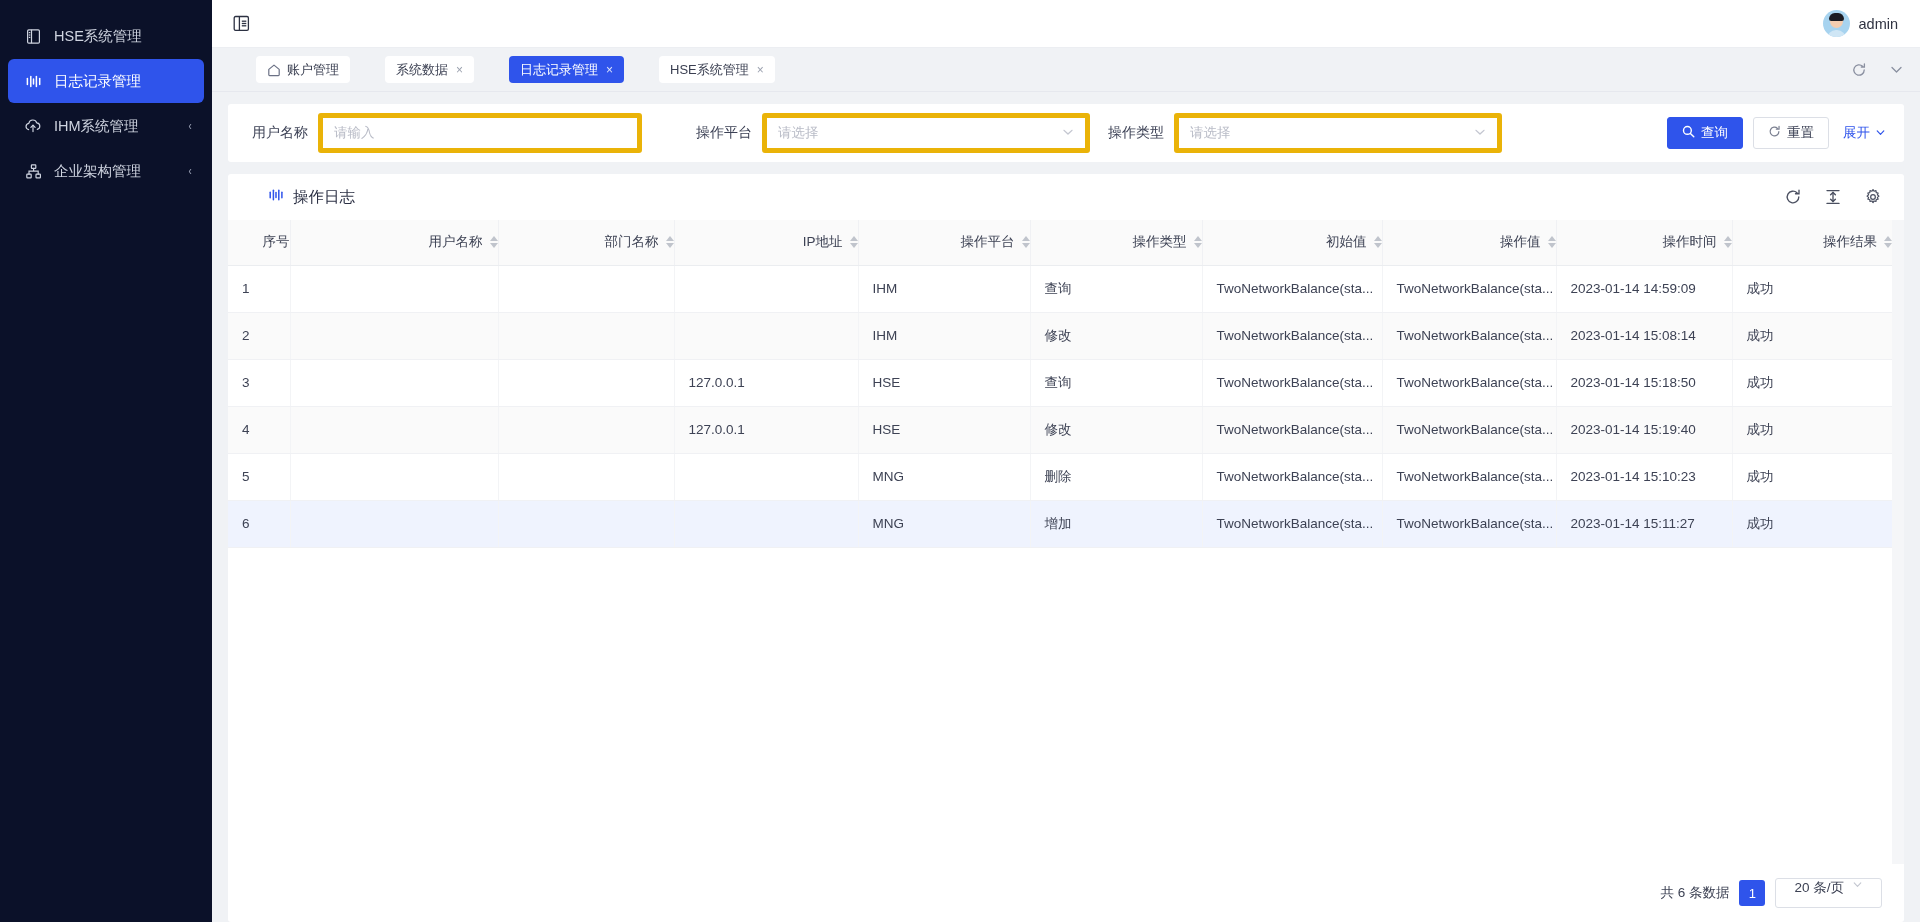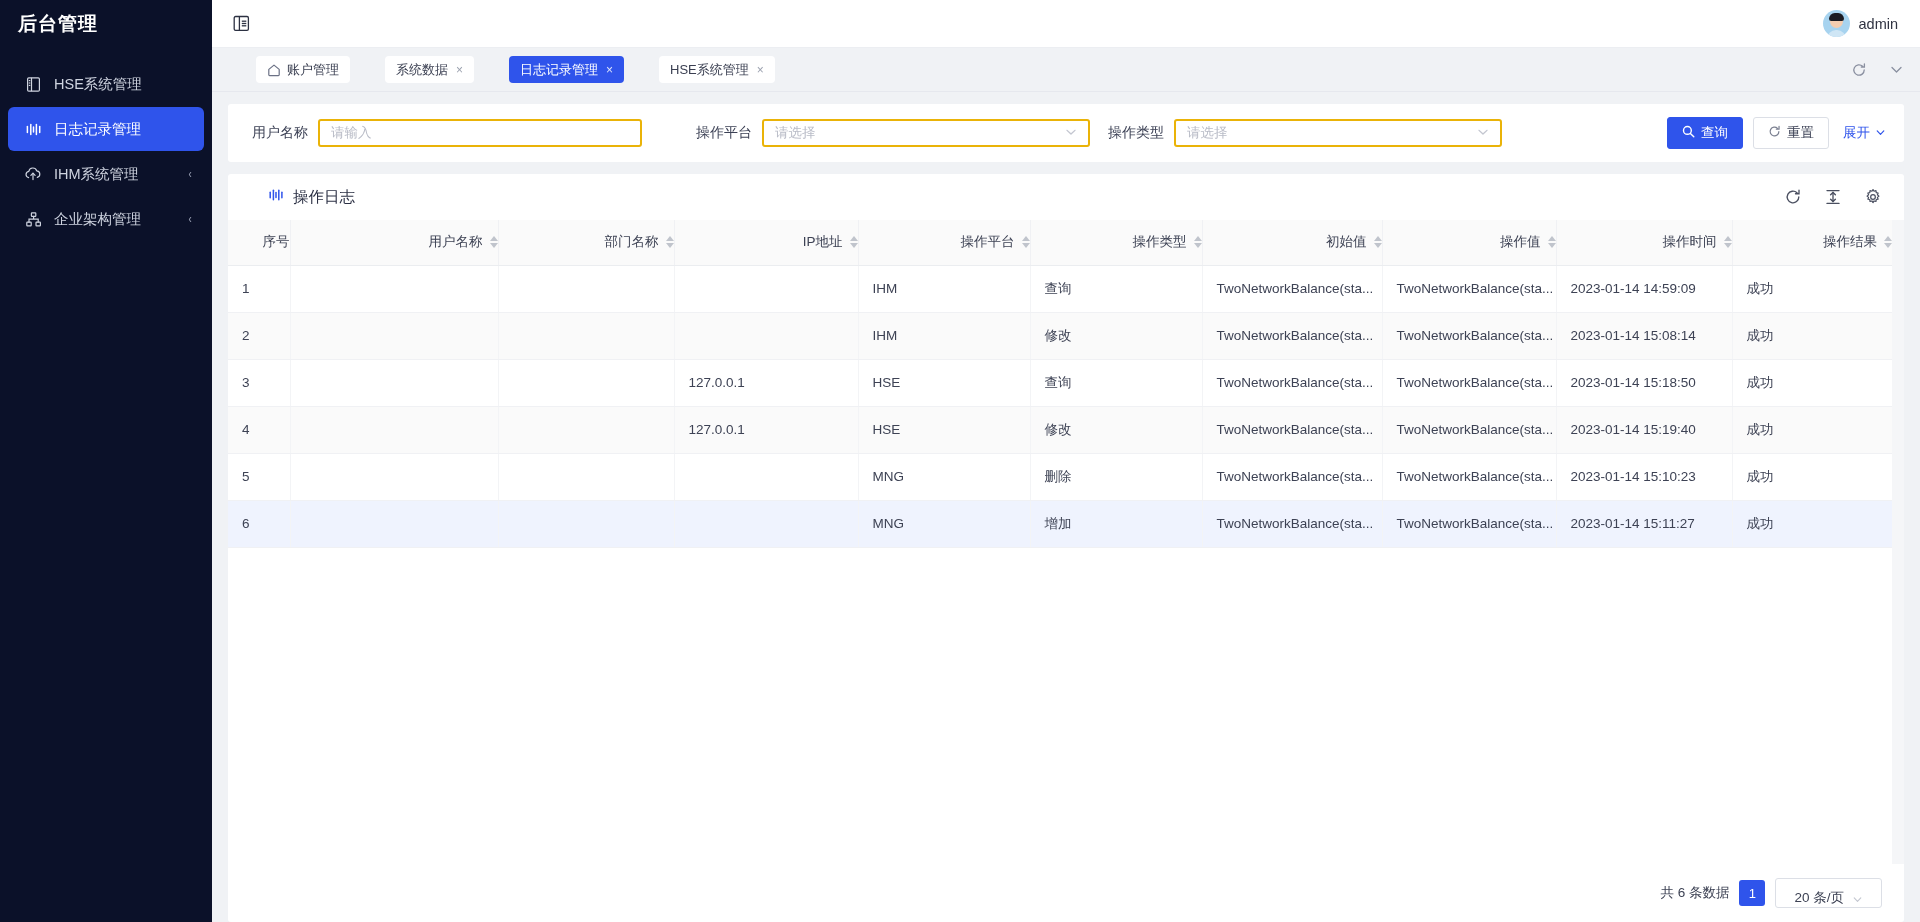--- a/index.html
+++ b/index.html
@@ -166,22 +166,22 @@
     padding: 0 18px 0 24px;
     flex: 0 0 58px;
   }
   .field { display: flex; align-items: center; }
   .field-label {
     font-size: 14px; color: #3c4155;
     white-space: nowrap;
     margin-right: 10px;
   }
   .field-input, .field-select {
-    height: 28px;
-    border: 2px solid #eab308;
+    height: 40px;
+    border: 5px solid #eab308;
     border-radius: 3px;
     display: flex; align-items: center;
     padding: 0 11px;
     font-size: 13.5px;
     color: #b9bcc7;
     background: #fff;
     cursor: text;
   }
   .field-select { cursor: pointer; }
   .field-input  { width: 324px; }
@@ -316,33 +316,32 @@
     min-width: 26px; height: 26px;
     background: #2f54eb; color: #fff;
     border-radius: 3px;
     display: inline-flex; align-items: center; justify-content: center;
     font-size: 13px; cursor: pointer;
     padding: 0 6px;
   }
   .page-size {
     height: 30px; min-width: 96px;
     border: 1px solid #dcdfe6; border-radius: 3px;
-    display: inline-flex; align-items: flex-end; justify-content: space-between;
+    display: inline-flex; align-items: flex-start; justify-content: space-between;
     padding: 0 18px;
     font-size: 13.5px; color: #3d4254; cursor: pointer;
   }
   .page-size .caret { color: #c3c6d0; font-size: 11px; margin-left: 8px; }
 </style>
 </head>
 <body>
 
 <div class="app">
 
   <aside class="sidebar">
-    <div class="brand">后台管理</div>
     <nav class="menu" id="sidebar-menu">
         <div class="menu-item">
           <span class="mi-icon">
             <svg width="17" height="17" viewBox="0 0 17 17" fill="none" stroke="#cfd4e0" stroke-width="1.2">
               <rect x="2.6" y="1.8" width="11.8" height="13.4" rx="1.2"></rect>
               <line x1="6.5" y1="1.8" x2="6.5" y2="15.2"></line>
               <line x1="3.8" y1="4.6" x2="5.3" y2="4.6"></line>
               <line x1="3.8" y1="7" x2="5.3" y2="7"></line>
               <line x1="3.8" y1="9.4" x2="5.3" y2="9.4"></line>
             </svg>

